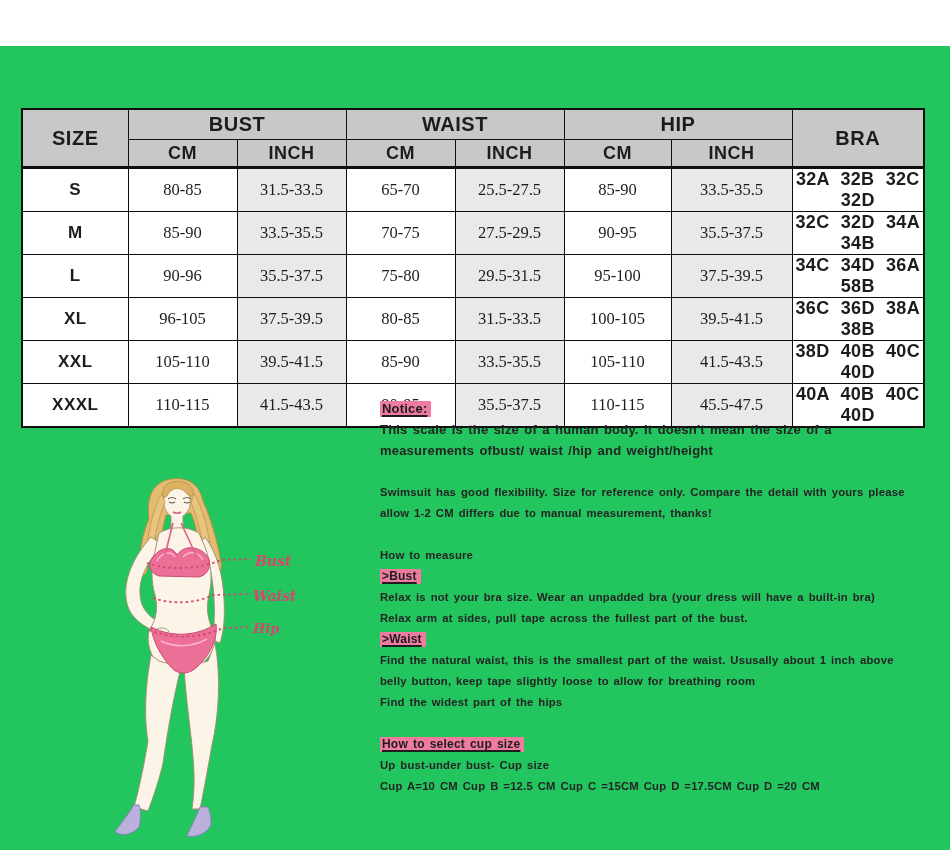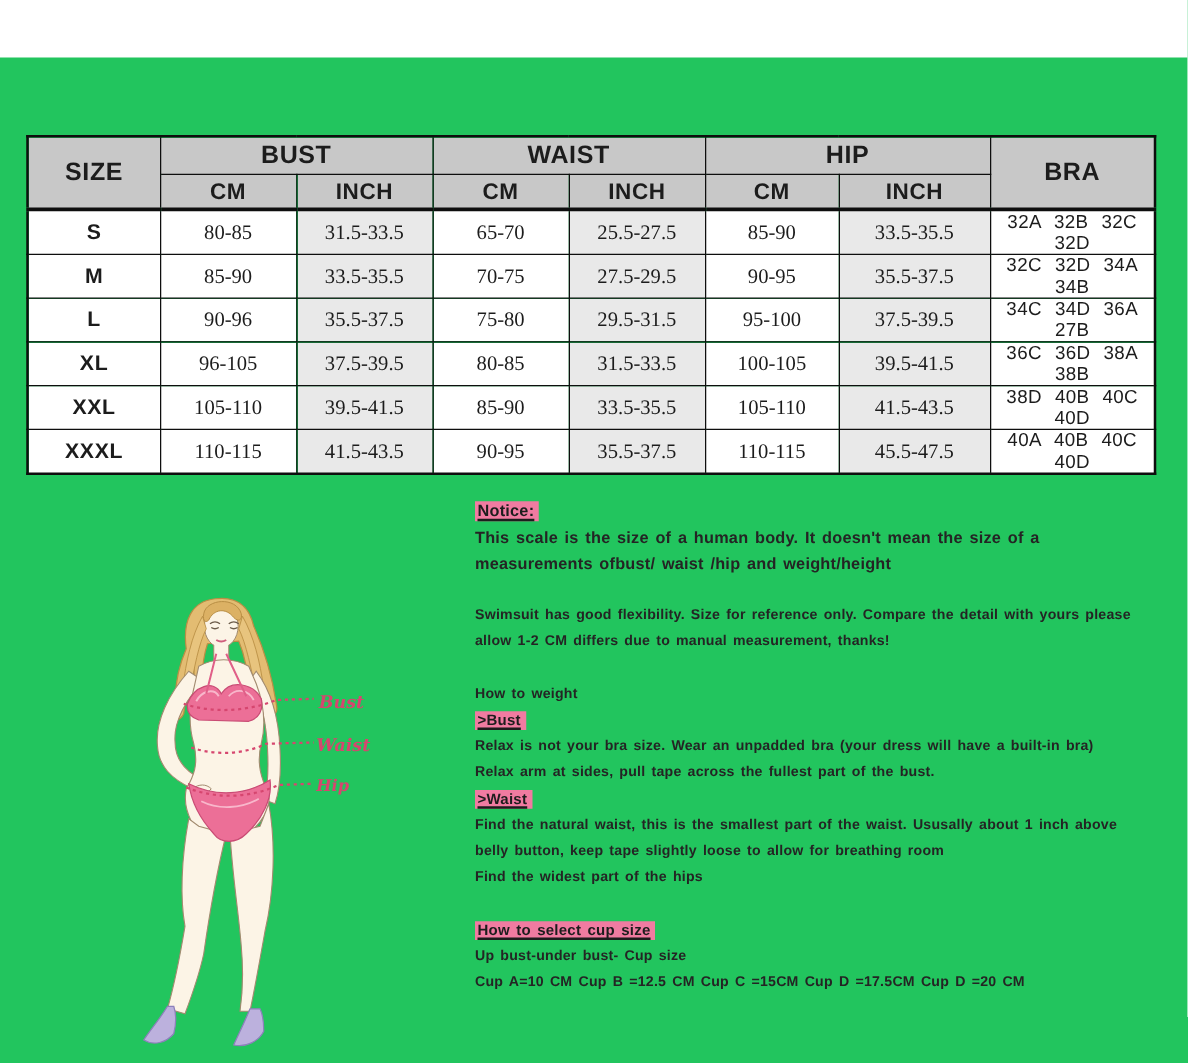--- a/index.html
+++ b/index.html
@@ -12,21 +12,21 @@
   .size-table th,.size-table td{border:1.5px solid #0e0e0e;text-align:center;vertical-align:middle;
               padding:0;overflow:hidden;}
   .size-table thead th{background:#c8c8c8;font-family:"Liberation Sans",sans-serif;font-weight:600;}
   .th-group{font-size:20px;height:29px;letter-spacing:.5px;}
   .th-size,.th-bra{font-size:20px;letter-spacing:.5px;border-bottom-width:3px !important;}
   .th-unit{font-size:18px;height:26px;letter-spacing:.5px;border-bottom:3px solid #0e0e0e !important;}
   .size-table tbody td{height:27px;background:#ffffff;}
   .c-size{font-size:17px;font-weight:600;letter-spacing:.5px;}
   .c-num{font-family:"Liberation Serif","DejaVu Serif",serif;font-size:16.5px;font-weight:400;}
   .c-inch{background:#e9e9e9 !important;}
-  .c-bra{font-size:15px;font-weight:400;word-spacing:6px;letter-spacing:.3px;}
+  .c-bra{font-size:18px;font-weight:700;word-spacing:6px;letter-spacing:.3px;}
 
   
   .notes{position:absolute;left:380px;top:352px;width:560px;font-weight:bold;color:#242424;}
   .line{height:21px;line-height:21px;white-space:nowrap;}
   .gap{height:21px;}
   .lg{font-size:13px;letter-spacing:.2px;word-spacing:1.5px;}
   .sm{font-size:11.3px;letter-spacing:.2px;word-spacing:1.5px;}
   .hl-chip{background:#f07ba1;color:#1d1d1d;padding:0 4px 1px 2px;
            text-decoration:underline;text-decoration-thickness:1.5px;text-underline-offset:2px;}
   .hl.lg .hl-chip{font-size:13px;}
@@ -91,21 +91,21 @@
           <td class="c-bra">32C 32D 34A 34B</td>
         </tr>
         <tr>
           <td class="c-size">L</td>
           <td class="c-num">90-96</td>
           <td class="c-num c-inch">35.5-37.5</td>
           <td class="c-num">75-80</td>
           <td class="c-num c-inch">29.5-31.5</td>
           <td class="c-num">95-100</td>
           <td class="c-num c-inch">37.5-39.5</td>
-          <td class="c-bra">34C 34D 36A 27B</td>
+          <td class="c-bra">34C 34D 36A 58B</td>
         </tr>
         <tr>
           <td class="c-size">XL</td>
           <td class="c-num">96-105</td>
           <td class="c-num c-inch">37.5-39.5</td>
           <td class="c-num">80-85</td>
           <td class="c-num c-inch">31.5-33.5</td>
           <td class="c-num">100-105</td>
           <td class="c-num c-inch">39.5-41.5</td>
           <td class="c-bra">36C 36D 38A 38B</td>
@@ -193,21 +193,21 @@
   </div>
 
   <div class="notes">
       <div class="line hl lg"><span class="hl-chip">Notice:</span></div>
       <div class="line lg">This scale is the size of a human body. It doesn't mean the size of a</div>
       <div class="line lg">measurements ofbust/ waist /hip and weight/height</div>
       <div class="gap"></div>
       <div class="line sm">Swimsuit has good flexibility. Size for reference only. Compare the detail with yours please</div>
       <div class="line sm">allow 1-2 CM differs due to manual measurement, thanks!</div>
       <div class="gap"></div>
-      <div class="line sm">How to weight</div>
+      <div class="line sm">How to measure</div>
       <div class="line hl sm"><span class="hl-chip">&gt;Bust</span></div>
       <div class="line sm">Relax is not your bra size. Wear an unpadded bra (your dress will have a built-in bra)</div>
       <div class="line sm">Relax arm at sides, pull tape across the fullest part of the bust.</div>
       <div class="line hl sm"><span class="hl-chip">&gt;Waist</span></div>
       <div class="line sm">Find the natural waist, this is the smallest part of the waist. Ususally about 1 inch above</div>
       <div class="line sm">belly button, keep tape slightly loose to allow for breathing room</div>
       <div class="line sm">Find the widest part of the hips</div>
       <div class="gap"></div>
       <div class="line hl sm"><span class="hl-chip">How to select cup size</span></div>
       <div class="line sm">Up bust-under bust- Cup size</div>

